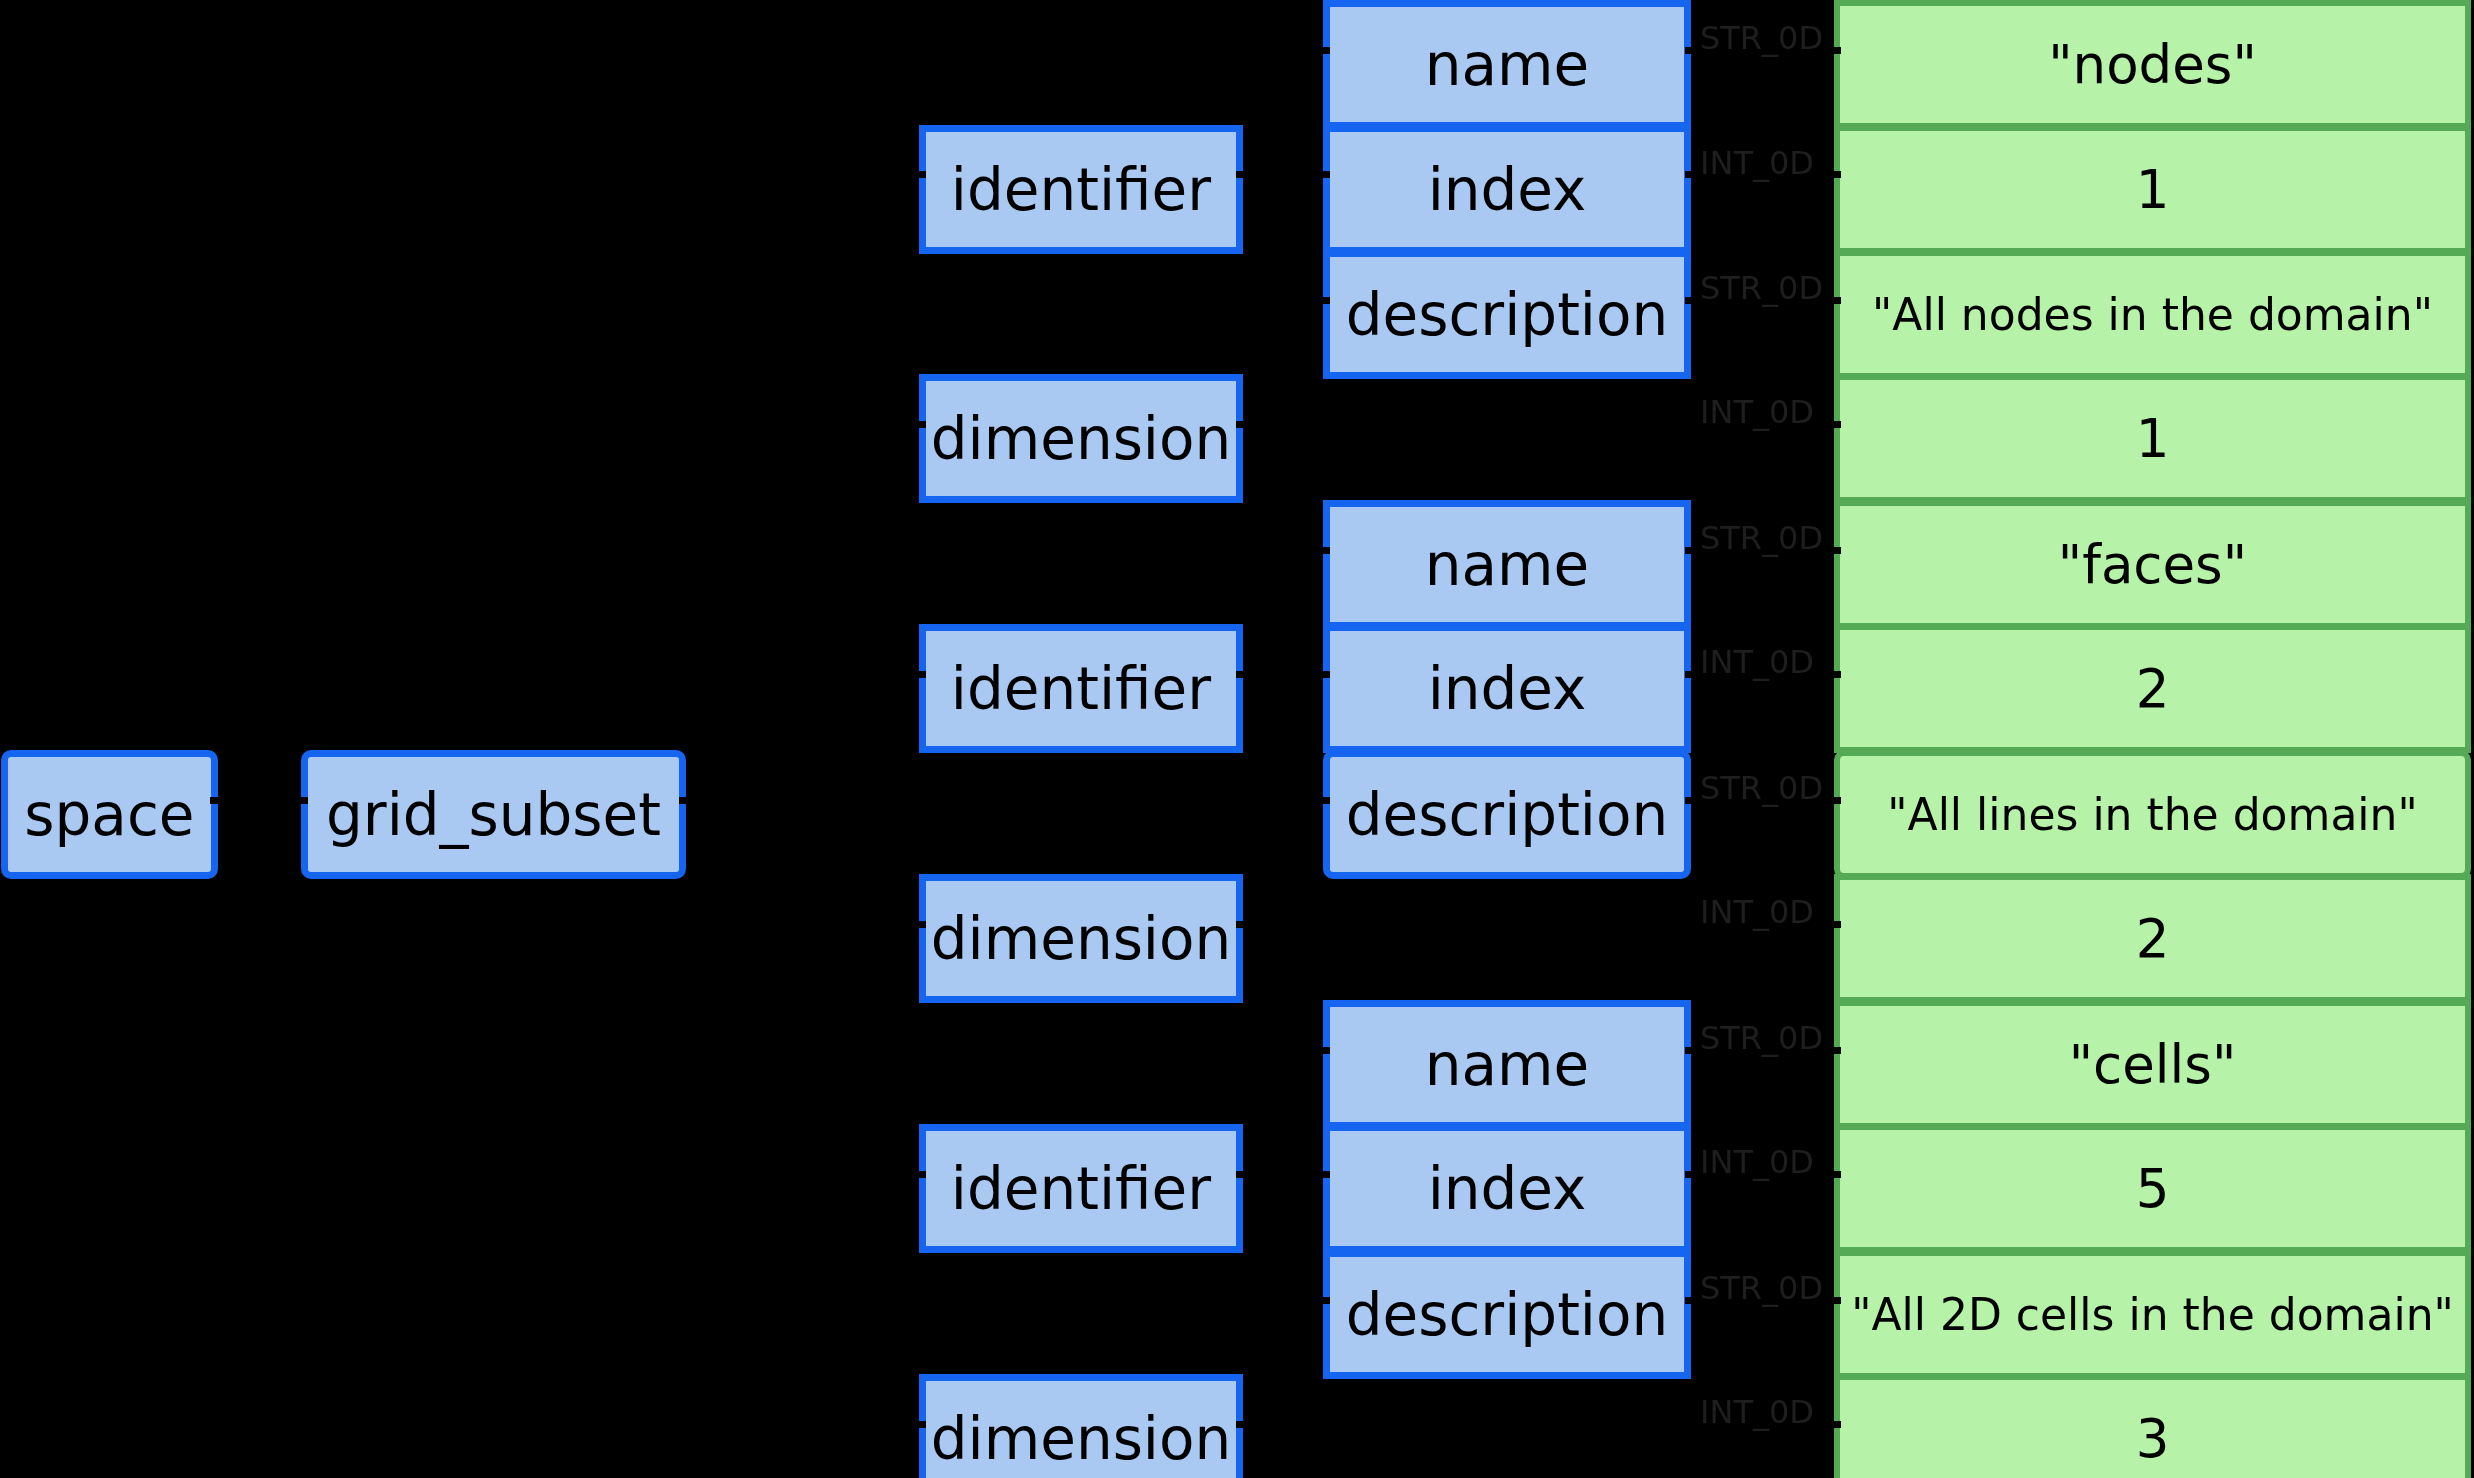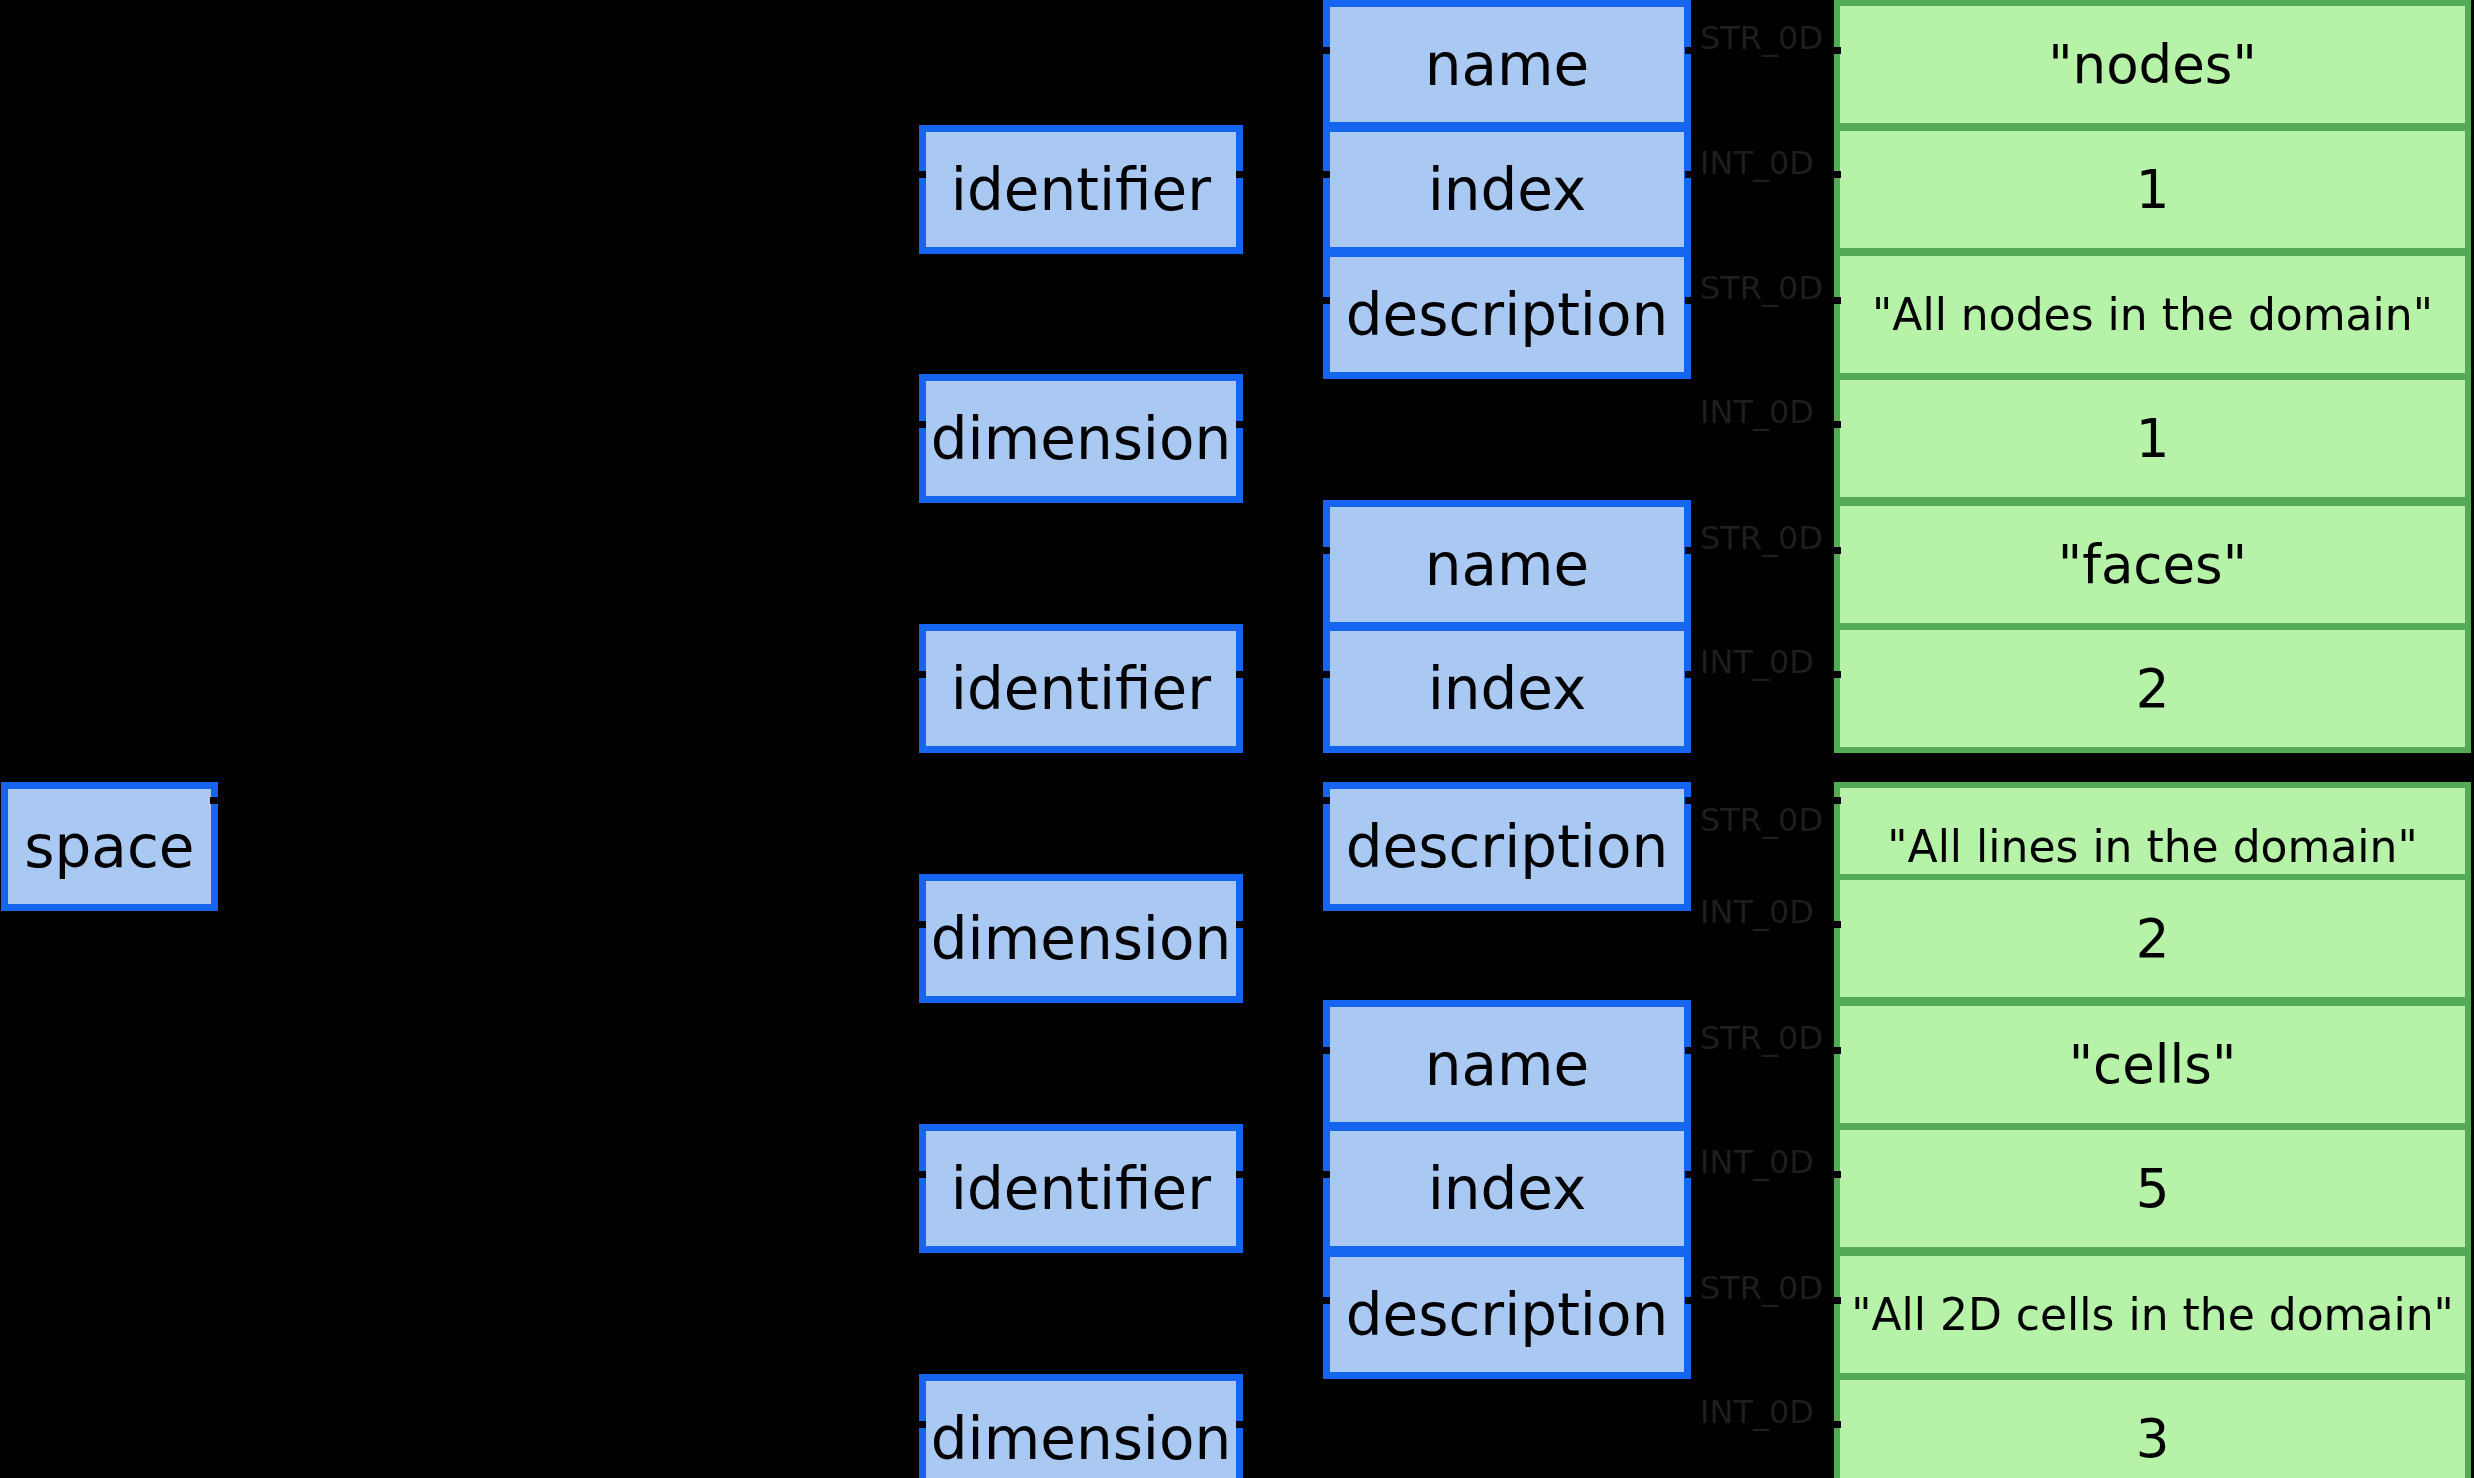--- a/index.html
+++ b/index.html
@@ -46,21 +46,21 @@
   .col4 { left: 1323px; width: 368px; }
   .colv { left: 1834px; width: 637px; }
 
   
   .r1  { top: 0px; }
   .r2  { top: 125px; }
   .r3  { top: 250px; }
   .r4  { top: 374px; }
   .r5  { top: 500px; }
   .r6  { top: 624px; }
-  .r7  { top: 782px; }
+  .r7  { top: 750px; border-radius: 10px; }
   .r8  { top: 874px; }
   .r9  { top: 1000px; }
   .r10 { top: 1124px; }
   .r11 { top: 1250px; }
   .r12 { top: 1374px; }
 
   .typelabel {
     position: absolute;
     left: 1700px;
     margin-top: 20px;
@@ -77,20 +77,21 @@
     background: #000;
     z-index: 3;
   }
 </style>
 </head>
 <body>
 
 <div id="canvas">
 
   <div class="box blue col1 r7">space</div>
+  <div class="box blue col2 r7">grid_subset</div>
 
   <div class="box blue col3 r2">identifier</div>
   <div class="box blue col3 r4">dimension</div>
   <div class="box blue col4 r1">name</div>
   <div class="box blue col4 r2">index</div>
   <div class="box blue col4 r3">description</div>
 
   <div class="typelabel r1">STR_0D</div>
   <div class="typelabel r2">INT_0D</div>
   <div class="typelabel r3">STR_0D</div>

